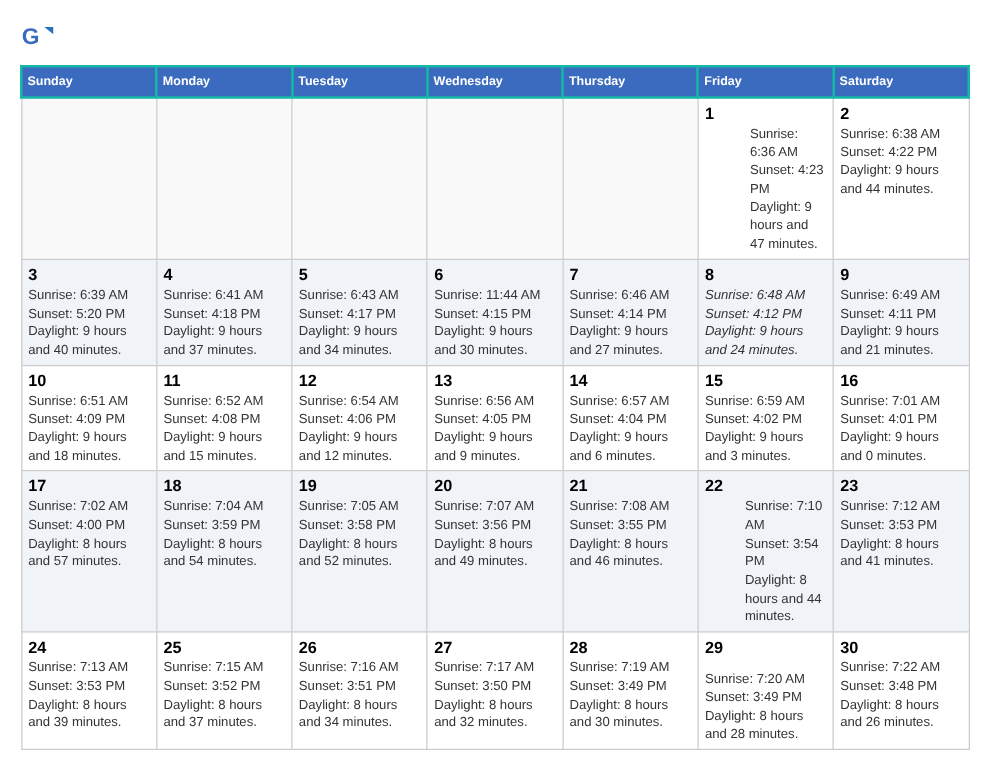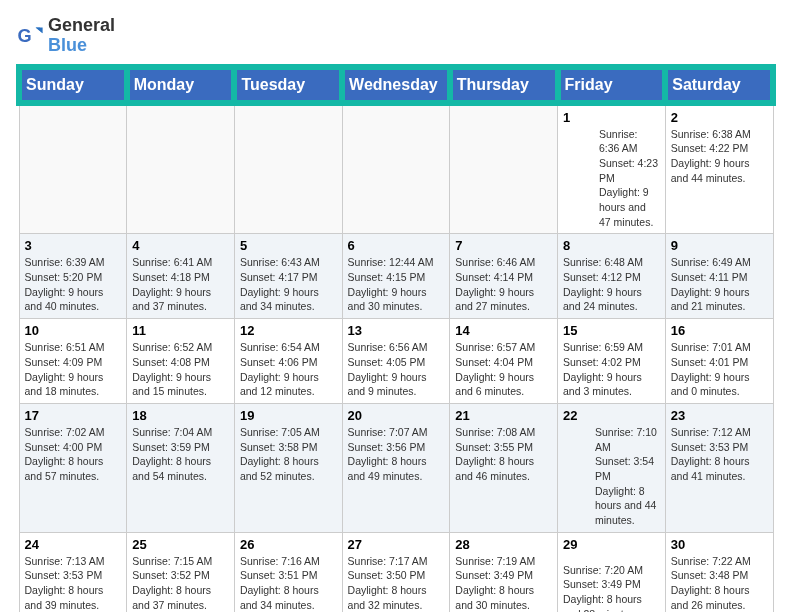--- a/index.html
+++ b/index.html
@@ -52,23 +52,23 @@
       border-collapse: collapse;
       font-size: 11px;
     }
     thead tr {
       background: #3a6bbf;
       color: #fff;
     }
     thead th {
       padding: 6px 4px;
       text-align: left;
-      font-size: 16px;
+      font-size: 10px;
       font-weight: bold;
-      border: 6px solid #14b8a6;
+      border: 2px solid #14b8a6;
     }
     tbody tr {
       vertical-align: top;
     }
     tbody tr:nth-child(odd) {
       background: #fff;
     }
     tbody tr:nth-child(even) {
       background: #f0f4f8;
     }
@@ -97,24 +97,20 @@
 </head>
 <body>
 
 <div class="header">
   <div class="logo">
     <svg class="logo-icon" viewBox="0 0 40 40">
       <text x="2" y="28" font-size="26" fill="#3a6bbf" font-family="Arial" font-weight="bold">G</text>
       <polygon points="28,8 38,16 34,8" fill="#4a90d9"></polygon>
       <polygon points="28,8 38,8 38,16" fill="#2a70bf"></polygon>
     </svg>
-    <div class="logo-text">
-      <span>General</span>
-      <span style="color:#4a90d9;">Blue</span>
-    </div>
   </div>
 </div>
 
 <table>
   <thead>
     <tr id="header-row">
         <th>Sunday</th>
         <th>Monday</th>
         <th>Tuesday</th>
         <th>Wednesday</th>
@@ -157,33 +153,33 @@
 Daylight: 9 hours and 37 minutes.</div>
         </td>
         <td>
           <span class="day-number">5</span>
           <div class="day-info" style="white-space: pre-line;">Sunrise: 6:43 AM
 Sunset: 4:17 PM
 Daylight: 9 hours and 34 minutes.</div>
         </td>
         <td>
           <span class="day-number">6</span>
-          <div class="day-info" style="white-space: pre-line;">Sunrise: 12:44 AM
+          <div class="day-info" style="white-space: pre-line;">Sunrise: 11:44 AM
 Sunset: 4:15 PM
 Daylight: 9 hours and 30 minutes.</div>
         </td>
         <td>
           <span class="day-number">7</span>
           <div class="day-info" style="white-space: pre-line;">Sunrise: 6:46 AM
 Sunset: 4:14 PM
 Daylight: 9 hours and 27 minutes.</div>
         </td>
         <td>
           <span class="day-number">8</span>
-          <div class="day-info" style="white-space: pre-line;">Sunrise: 6:48 AM
+          <div class="day-info" style="white-space: pre-line; font-style: italic;">Sunrise: 6:48 AM
 Sunset: 4:12 PM
 Daylight: 9 hours and 24 minutes.</div>
         </td>
         <td>
           <span class="day-number">9</span>
           <div class="day-info" style="white-space: pre-line;">Sunrise: 6:49 AM
 Sunset: 4:11 PM
 Daylight: 9 hours and 21 minutes.</div>
         </td>
       </tr>

